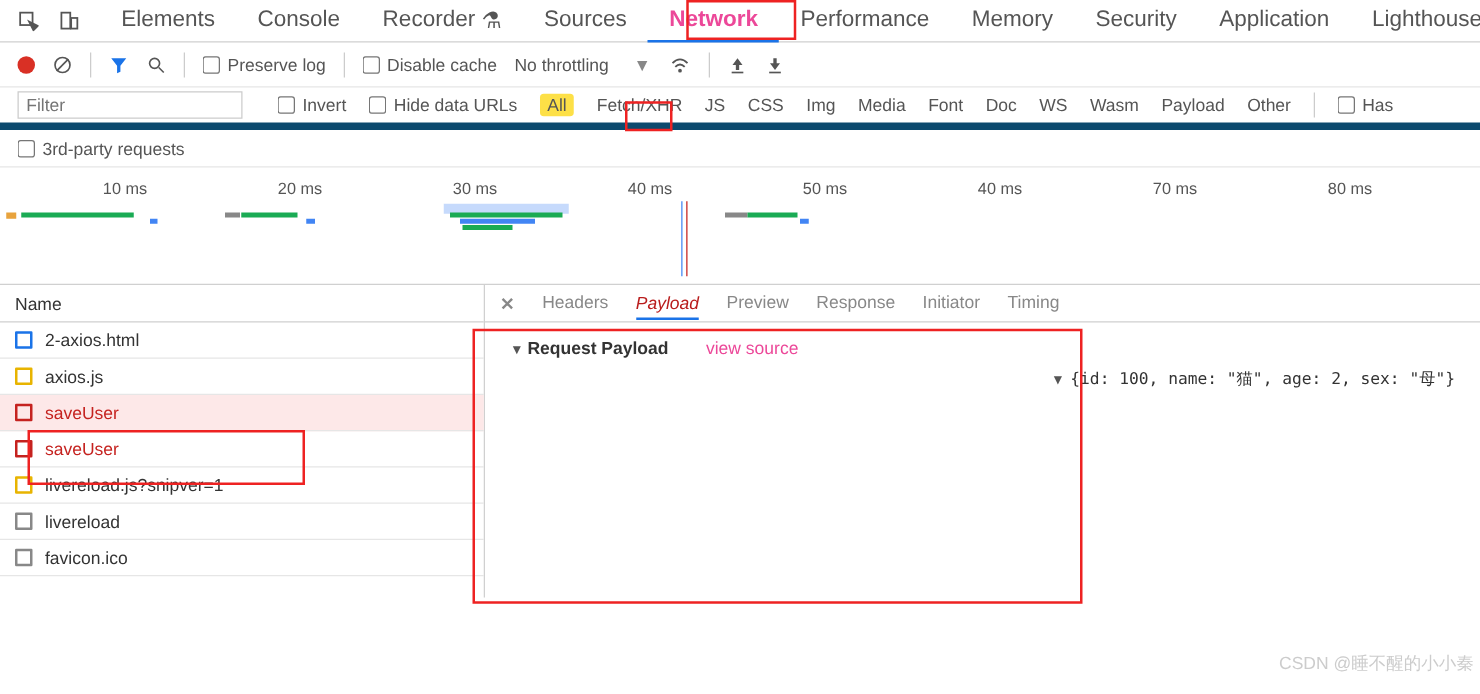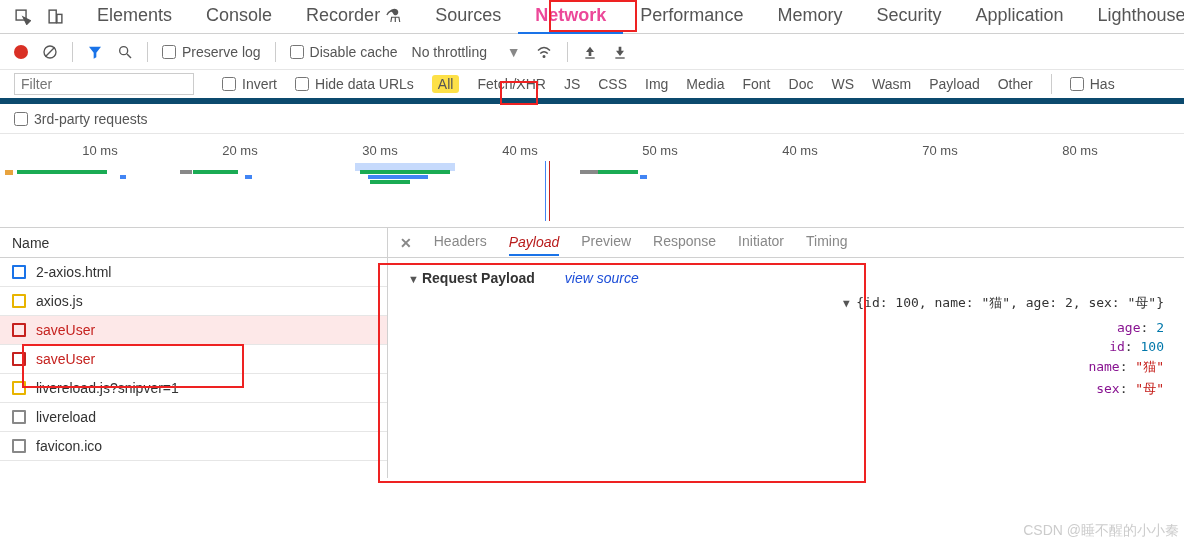--- a/index.html
+++ b/index.html
@@ -192,21 +192,21 @@
       padding: 12px 20px;
       font-size: 14px;
       text-align: right;
     }
     .payload-header {
       display: flex;
       align-items: center;
       gap: 30px;
       font-weight: bold;
     }
-    .payload-header .vs { font-weight: normal; color: #1d4ed8; font-style: italic; }
+    .payload-header .vs { font-weight: normal; color: #ec4899; }
     .mono { font-family: Consolas, monospace; font-size: 13px; }
     .obj-line { margin: 8px 0 8px 8px; }
     .obj-prop { margin: 4px 0 4px 30px; }
     .k { color: #881391; }
     .v-num { color: #07a; }
     .v-str { color: #c41a16; }
     .tri::before { content: "▼ "; color: #555; font-size: 11px;}
     .watermark {
       position: absolute;
       right: 5px;
@@ -405,26 +405,20 @@
       <span class="detail-tab">Response</span>
       <span class="detail-tab">Initiator</span>
       <span class="detail-tab">Timing</span>
     </div>
     <div class="payload">
       <div class="payload-header">
         <span class="tri">Request Payload</span>
         <span class="vs">view source</span>
       </div>
       <div class="mono obj-line tri">{id: 100, name: "猫", age: 2, sex: "母"}</div>
-      <div id="prop-list">
-          <div class="mono obj-prop"><span class="k">age</span>: <span class="v-num">2</span></div>
-          <div class="mono obj-prop"><span class="k">id</span>: <span class="v-num">100</span></div>
-          <div class="mono obj-prop"><span class="k">name</span>: <span class="v-str">"猫"</span></div>
-          <div class="mono obj-prop"><span class="k">sex</span>: <span class="v-str">"母"</span></div>
-        </div>
     </div>
   </div>
 </div>
 
 <div class="red-box" style="left:549px;top:0px;width:88px;height:32px"></div>
 <div class="red-box" style="left:500px;top:81px;width:38px;height:24px"></div>
 <div class="red-box" style="left:22px;top:344px;width:222px;height:44px"></div>
 <div class="red-box" style="left:378px;top:263px;width:488px;height:220px"></div>
 
 <div class="watermark">CSDN @睡不醒的小小秦</div>

